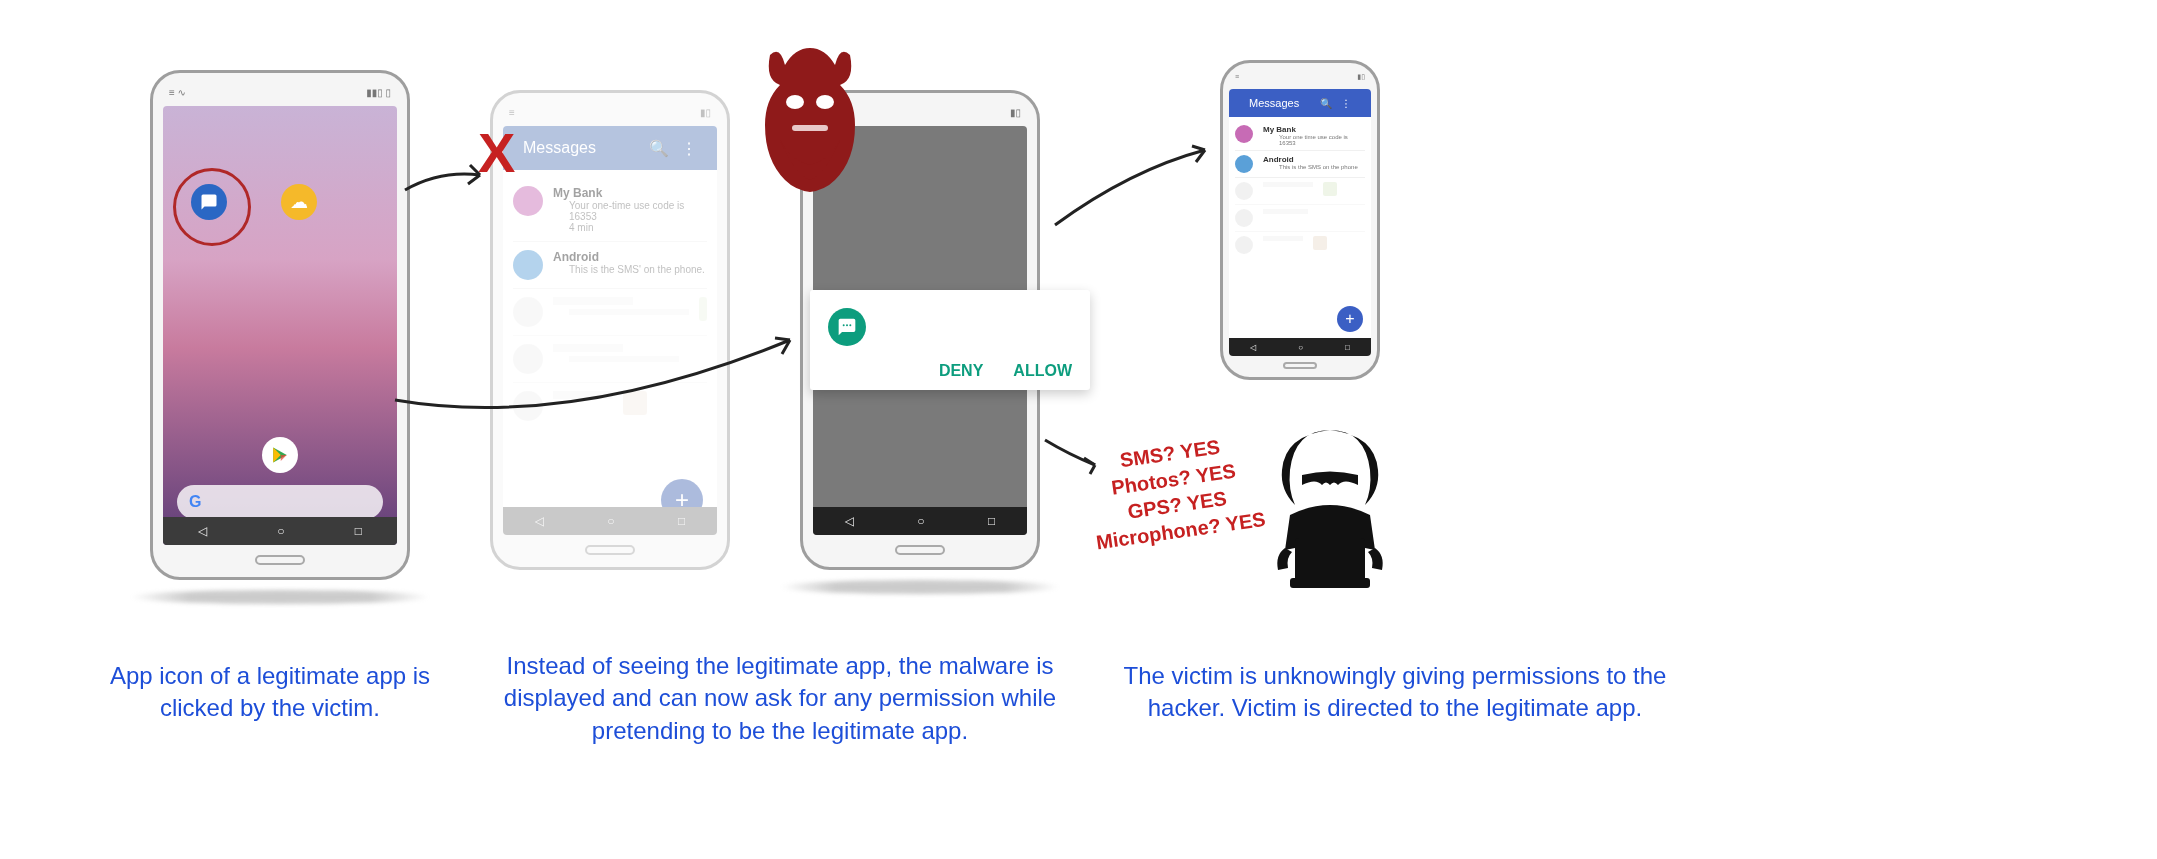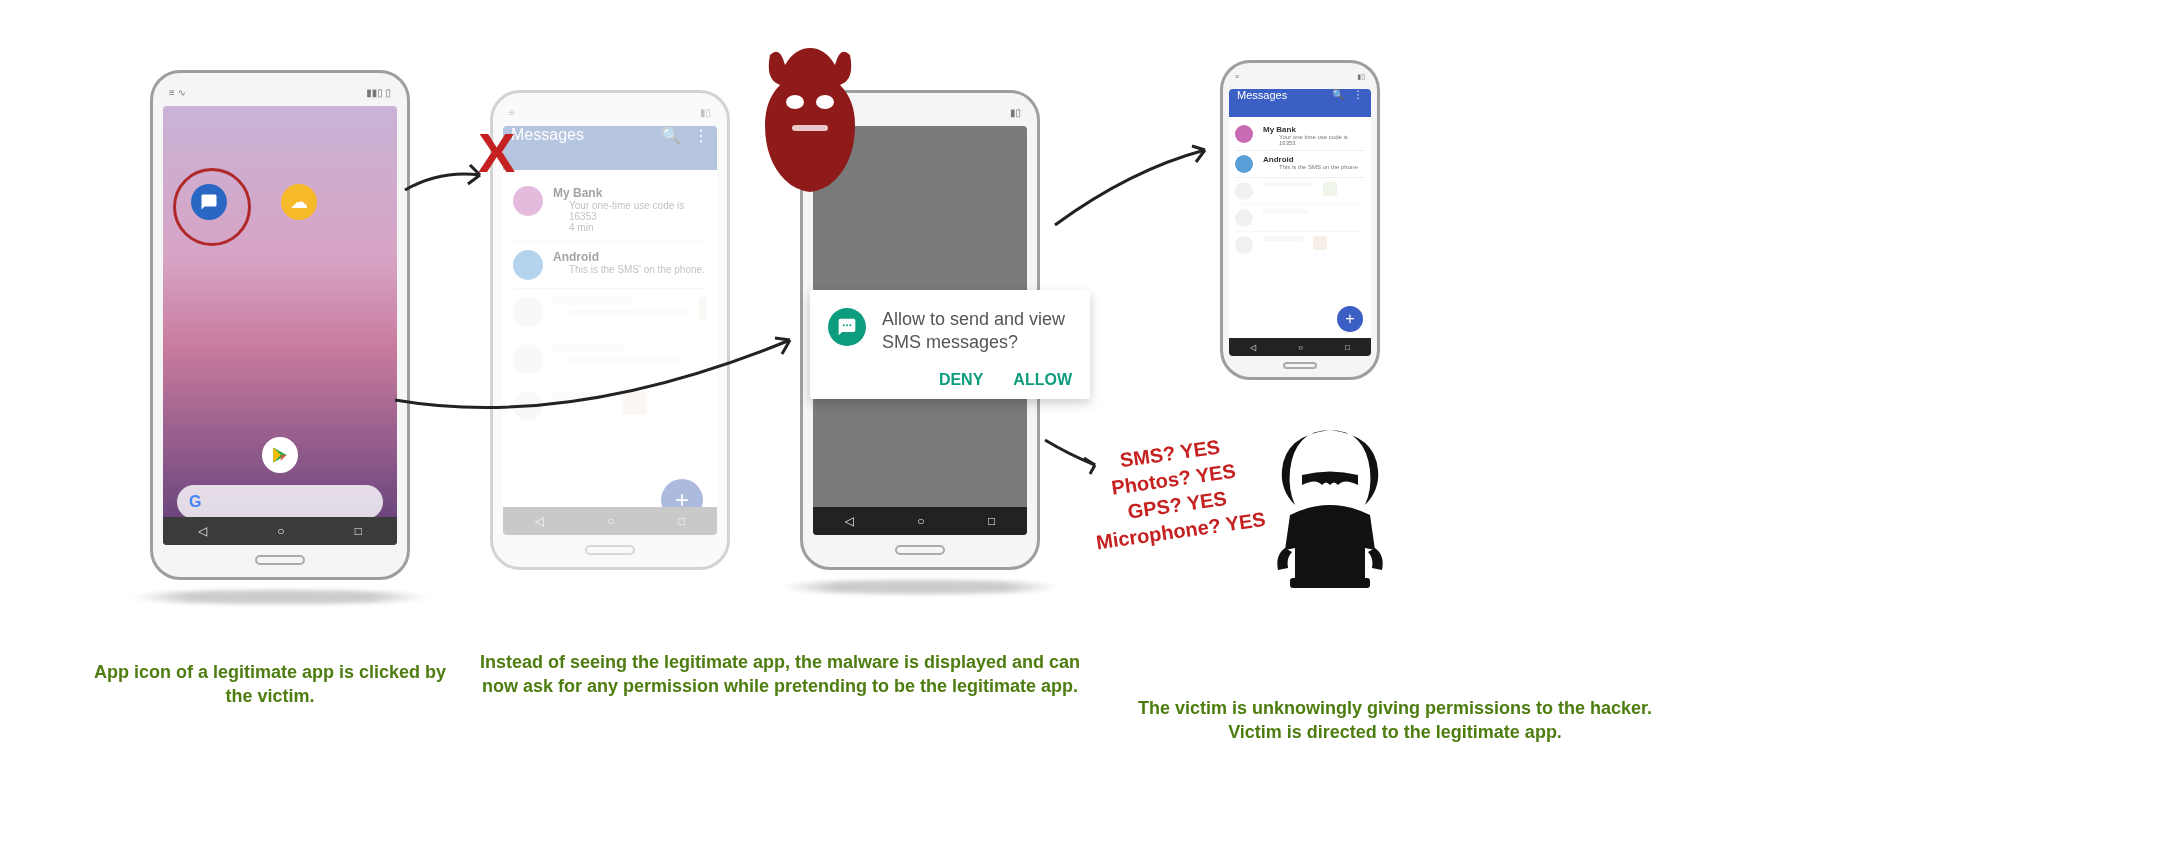--- a/index.html
+++ b/index.html
@@ -88,22 +88,22 @@
     background: rgba(255,255,255,0.8);
     display: flex; align-items: center;
     padding: 0 12px;
   }
   
   .msg-header {
     height: 44px;
     background: #5c7db9;
     color: #fff;
     display: flex;
-    align-items: flex-start;
-    padding: 0 8px;
+    align-items: center;
+    padding: 0 20px;
     font-size: 16px;
   }
   .msg-header .title { flex: 1; }
   .msg-list { padding: 8px 10px; background: #fff; height: calc(100% - 44px); position: relative; }
   .msg-row { display: flex; align-items: flex-start; gap: 10px; padding: 8px 0; border-bottom: 1px solid #f0f0f0; }
   .msg-avatar { width: 30px; height: 30px; border-radius: 50%; flex-shrink: 0; }
   .msg-text .sender { font-weight: bold; font-size: 12px; color: #333; }
   .msg-text .preview { font-size: 10px; color: #777; margin-left: 16px; }
   .fab {
     position: absolute; bottom: 14px; right: 14px;
@@ -129,23 +129,23 @@
     background: #0d9d7e; display:flex; align-items:center; justify-content:center;
     flex-shrink: 0;
   }
   .perm-dialog .actions {
     display: flex; justify-content: flex-end; gap: 30px;
     margin-top: 16px; font-weight: bold; color: #0d9d7e;
     font-size: 16px;
   }
   .caption {
     position: absolute;
-    font-size: 18px;
-    font-weight: bold;
-    color: #4d7c0f;
+    font-size: 24px;
+    font-weight: normal;
+    color: #1d4ed8;
     text-align: center;
     line-height: 1.35;
   }
   .arrow { position: absolute; }
   .x-mark {
     position: absolute;
     font-size: 56px;
     font-weight: bold;
     color: #c62121;
     font-family: Arial, sans-serif;
@@ -306,21 +306,20 @@
 <div class="perm-dialog" style="left:810px; top:290px; width:280px;">
   <div class="row">
     <div class="sms-icon">
       <svg width="20" height="20" viewBox="0 0 24 24">
           <path fill="#fff" d="M20 2H4a2 2 0 00-2 2v18l4-4h14a2 2 0 002-2V4a2 2 0 00-2-2z"></path>
           <circle cx="8" cy="10" r="1.2" fill="#0d9d7e"></circle>
           <circle cx="12" cy="10" r="1.2" fill="#0d9d7e"></circle>
           <circle cx="16" cy="10" r="1.2" fill="#0d9d7e"></circle>
         </svg>
     </div>
-    <div style="line-height:1.3;">Allow  to send and view SMS messages?</div>
   </div>
   <div class="actions">
     <span>DENY</span>
     <span>ALLOW</span>
   </div>
 </div>
 
 <div class="stage" style="left:1220px; top:60px;">
   <div class="phone-frame" style="width:160px; height:320px; padding:8px 6px;">
     <div class="status-bar" style="font-size:7px;">
@@ -412,13 +411,13 @@
   <path d="M5 85 Q80 30 155 10" stroke="#222" stroke-width="3" fill="none"></path>
   <path d="M155 10 L142 6 M155 10 L146 22" stroke="#222" stroke-width="3" fill="none"></path>
 </svg>
 <svg class="arrow" style="left:1040px; top:430px;" width="70" height="50">
   <path d="M5 10 Q30 25 55 35" stroke="#222" stroke-width="3" fill="none"></path>
   <path d="M55 35 L44 28 M55 35 L50 44" stroke="#222" stroke-width="3" fill="none"></path>
 </svg>
 
 <div class="caption" style="left:90px; top:660px; width:360px;">App icon of a legitimate app is clicked by the victim.</div>
 <div class="caption" style="left:470px; top:650px; width:620px;">Instead of seeing the legitimate app, the malware is displayed and can now ask for any permission while pretending to be the legitimate app.</div>
-<div class="caption" style="left:1110px; top:696px; width:570px;">The victim is unknowingly giving permissions to the hacker. Victim is directed to the legitimate app.</div>
+<div class="caption" style="left:1110px; top:660px; width:570px;">The victim is unknowingly giving permissions to the hacker. Victim is directed to the legitimate app.</div>
 
 </body></html>

